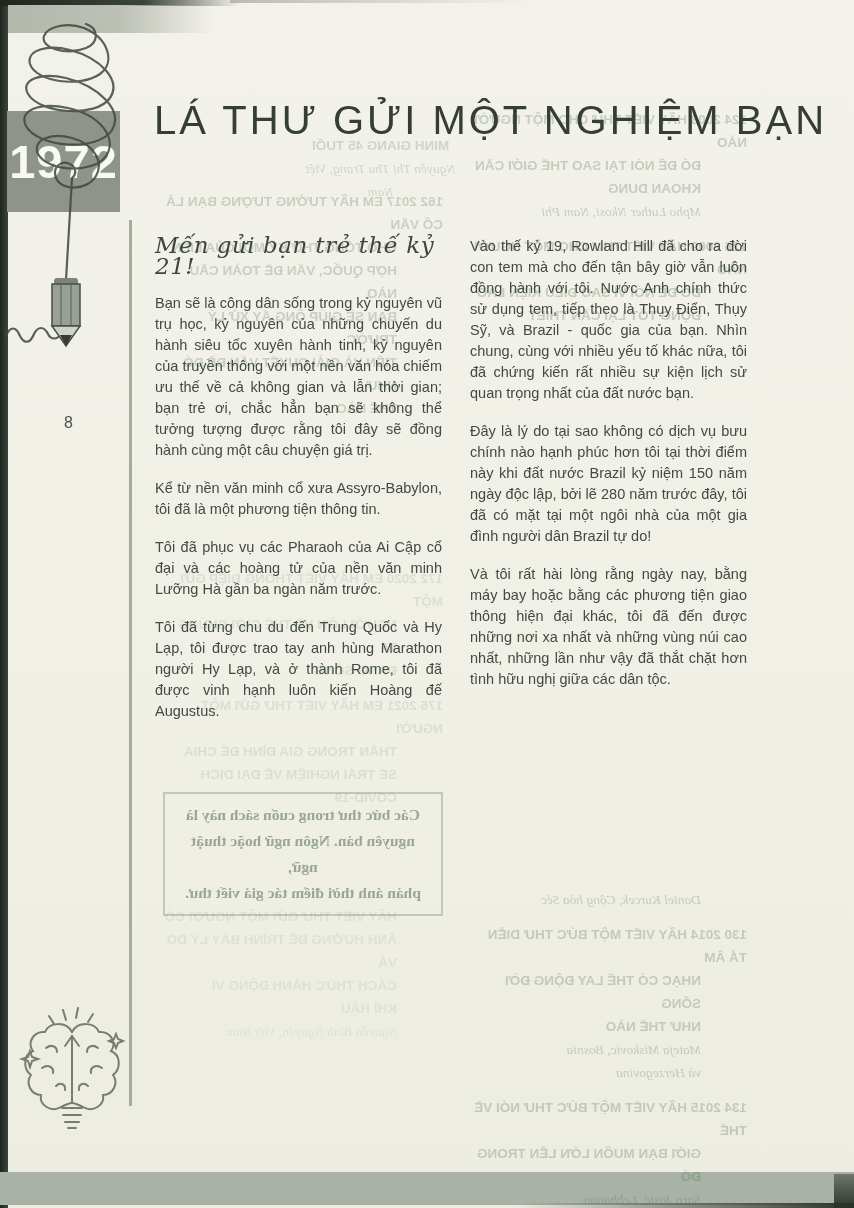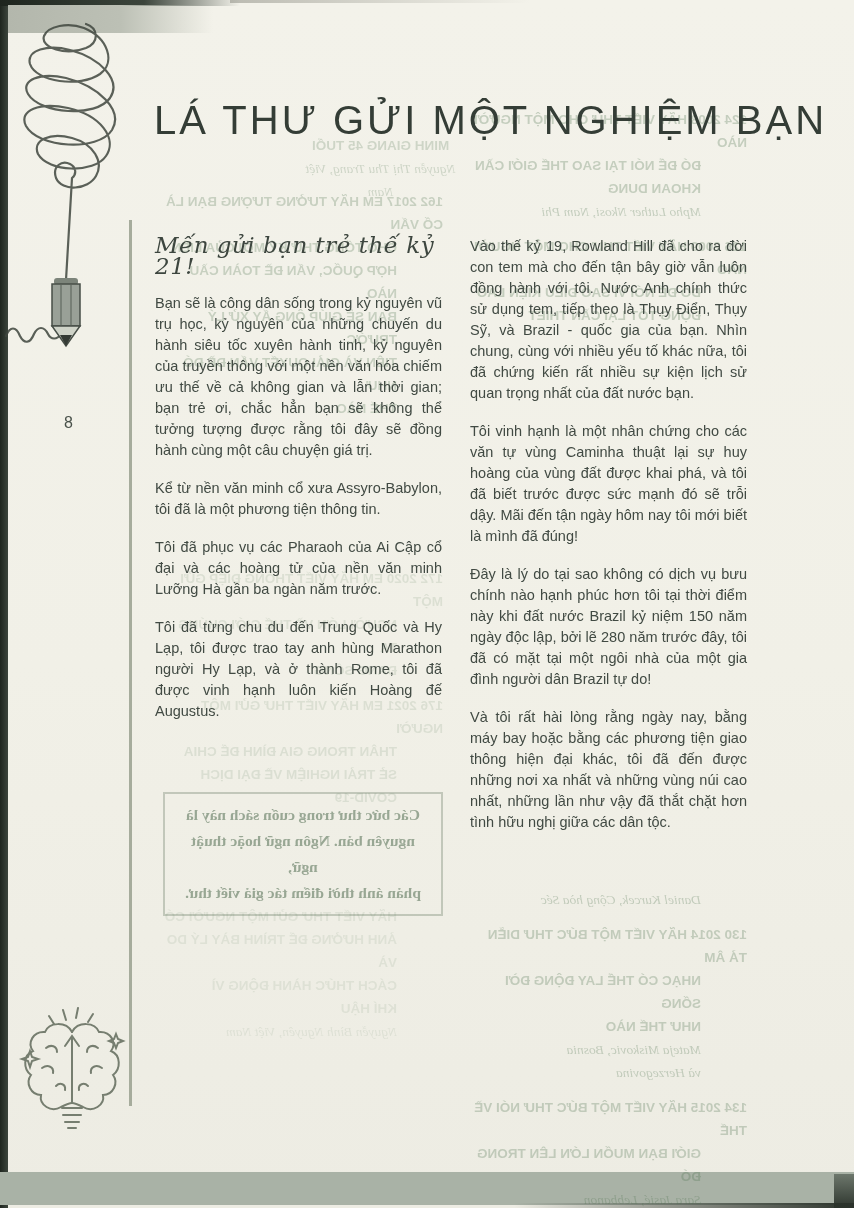--- a/index.html
+++ b/index.html
@@ -130,20 +130,23 @@
     <div class="ind">NHẠC CÓ THỂ LAY ĐỘNG ĐỜI SỐNG</div>
     <div class="ind">NHƯ THẾ NÀO</div>
     <div class="bn ind">Mateja Miskovic, Bosnia</div>
     <div class="bn ind">và Herzegovina</div>
     <div class="sp"></div>
     <div>134 2015 HÃY VIẾT MỘT BỨC THƯ NÓI VỀ THẾ</div>
     <div class="ind">GIỚI BẠN MUỐN LỚN LÊN TRONG ĐÓ</div>
     <div class="bn ind">Sara Jasié, Lebbanon</div>
   </div>
 
+  <div class="yearbox">
+    <span>1972</span>
+  </div>
   <h1 class="title">LÁ THƯ GỬI MỘT NGHIỆM BẠN</h1>
   <div class="vrule"></div>
   <div class="pagenum">8</div>
 
   <svg class="doodle" width="150" height="330" viewBox="0 0 150 330">
     <g fill="none" stroke="#3f463e" stroke-width="2.2" stroke-linecap="round" opacity="0.85">
       <path d="M86,6
         C98,10 100,24 86,30 C66,38 40,30 44,18 C48,8 68,4 84,10
         C108,20 116,44 100,56 C80,70 36,64 30,46 C26,32 48,26 70,32
         C100,40 122,62 110,80 C96,100 40,96 28,76 C20,62 40,54 66,60
@@ -166,21 +169,20 @@
   <div class="col col-left">
     <div class="salutation">Mến gửi bạn trẻ thế kỷ 21!</div>
     <p>Bạn sẽ là công dân sống trong kỷ nguyên vũ trụ học, kỷ nguyên của những chuyến du hành siêu tốc xuyên hành tinh, kỷ nguyên của truyền thông với một nền văn hóa chiếm ưu thế về cả không gian và lẫn thời gian; bạn trẻ ơi, chắc hẳn bạn sẽ không thể tưởng tượng được rằng tôi đây sẽ đồng hành cùng một câu chuyện giá trị.</p>
     <p>Kể từ nền văn minh cổ xưa Assyro-Babylon, tôi đã là một phương tiện thông tin.</p>
     <p>Tôi đã phục vụ các Pharaoh của Ai Cập cổ đại và các hoàng tử của nền văn minh Lưỡng Hà gần ba ngàn năm trước.</p>
     <p>Tôi đã từng chu du đến Trung Quốc và Hy Lạp, tôi được trao tay anh hùng Marathon người Hy Lạp, và ở thành Rome, tôi đã được vinh hạnh luôn kiến Hoàng đế Augustus.</p>
   </div>
 
   <div class="col col-right">
     <p>Vào thế kỷ 19, Rowland Hill đã cho ra đời con tem mà cho đến tận bây giờ vẫn luôn đồng hành với tôi. Nước Anh chính thức sử dụng tem, tiếp theo là Thụy Điển, Thụy Sỹ, và Brazil - quốc gia của bạn. Nhìn chung, cùng với nhiều yếu tố khác nữa, tôi đã chứng kiến rất nhiều sự kiện lịch sử quan trọng nhất của đất nước bạn.</p>
-    <p>Tôi vinh hạnh là một nhân chứng cho các văn tự vùng Caminha thuật lại sự huy hoàng của vùng đất được khai phá, và tôi đã biết trước được sức mạnh đó sẽ trỗi dậy. Mãi đến tận ngày hôm nay tôi mới biết là mình đã đúng!</p>
     <p>Đây là lý do tại sao không có dịch vụ bưu chính nào hạnh phúc hơn tôi tại thời điểm này khi đất nước Brazil kỷ niệm 150 năm ngày độc lập, bởi lẽ 280 năm trước đây, tôi đã có mặt tại một ngôi nhà của một gia đình người dân Brazil tự do!</p>
     <p>Và tôi rất hài lòng rằng ngày nay, bằng máy bay hoặc bằng các phương tiện giao thông hiện đại khác, tôi đã đến được những nơi xa nhất và những vùng núi cao nhất, những lần như vậy đã thắt chặt hơn tình hữu nghị giữa các dân tộc.</p>
   </div>
 
   <svg class="brainicon" width="110" height="128" viewBox="0 0 110 128">
     <g fill="none" stroke="#626b5c" stroke-width="2" stroke-linecap="round" opacity="0.85">
       <path d="M48,14 L45,4"></path>
       <path d="M58,12 L60,2"></path>
       <path d="M36,18 L31,10"></path>
       <path d="M70,16 L75,8"></path>

